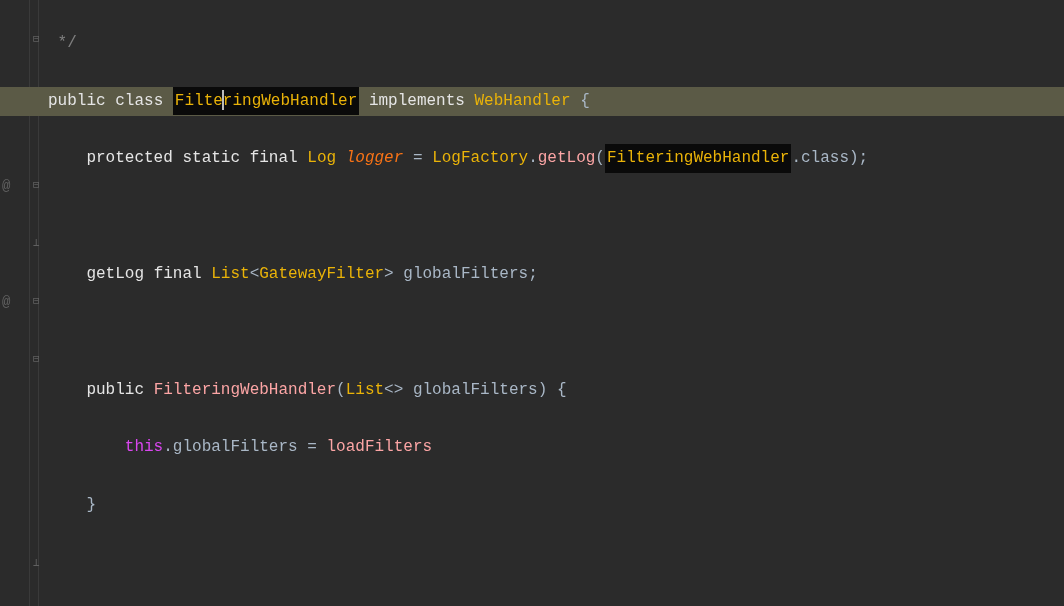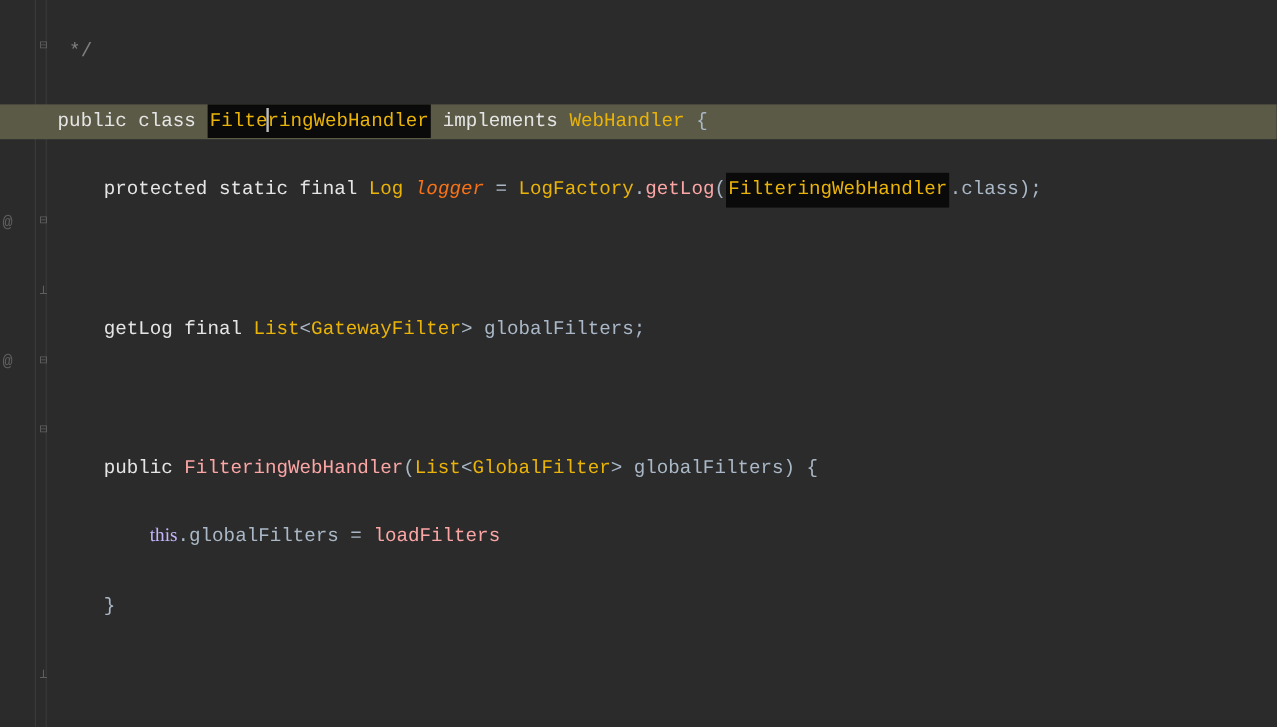--- a/index.html
+++ b/index.html
@@ -58,21 +58,21 @@
   }
   .line { height: 29px; display: flex; align-items: center; }
   .line.current {
     background: #5b5a46;
     position: relative;
     left: -48px;
     padding-left: 48px;
     width: calc(100% + 48px);
   }
   .kw { color: #e5e5e5; }
-  .kwthis { color: #c4b5fd; font-family: Liberation Serif, serif; }
+  .kwthis { color: #d946ef; }
   .cls { color: #eab308; }
   .method { color: #fca5a5; }
   .punct { color: #a9b7c6; }
   .comment { color: #808080; }
   .italic-var { color: #f97316; font-style: italic; }
   .soft-bg { background: #0a0a0a; padding: 0 2px; }
   .cursor {
     display: inline-block;
     width: 2px;
     height: 20px;
@@ -99,21 +99,21 @@
   <span class="fold-icon" style="top:554px">⊥</span>
 </div>
 
 <div class="code-area">
 <div class="line"><span class="comment"> */</span></div>
 <div class="line current"><span class="kw">public</span><span> </span><span class="kw">class</span><span> </span><span class="soft-bg"><span class="cls">Filte</span><span class="cursor"></span><span class="cls">ringWebHandler</span></span><span> </span><span class="kw">implements</span><span> </span><span class="cls">WebHandler</span><span class="punct"> {</span></div>
 <div class="line"><span>    </span><span class="kw">protected</span><span> </span><span class="kw">static</span><span> </span><span class="kw">final</span><span> </span><span class="cls">Log</span><span> </span><span class="italic-var">logger</span><span> = </span><span class="cls">LogFactory</span><span>.</span><span class="method">getLog</span><span>(</span><span class="soft-bg"><span class="cls">FilteringWebHandler</span></span><span>.class</span><span>);</span></div>
 <div class="line"></div>
 <div class="line"><span>    </span><span class="kw">getLog</span><span> </span><span class="kw">final</span><span> </span><span class="cls">List</span><span class="punct">&lt;</span><span class="cls">GatewayFilter</span><span class="punct">&gt;</span><span> globalFilters;</span></div>
 <div class="line"></div>
-<div class="line"><span>    </span><span class="kw">public</span><span> </span><span class="method">FilteringWebHandler</span><span>(</span><span class="cls">List</span><span class="punct">&lt;</span><span class="cls">GlobalFilter</span><span class="punct">&gt;</span><span> globalFilters</span><span>) {</span></div>
+<div class="line"><span>    </span><span class="kw">public</span><span> </span><span class="method">FilteringWebHandler</span><span>(</span><span class="cls">List</span><span class="punct">&lt;</span><span class="punct">&gt;</span><span> globalFilters</span><span>) {</span></div>
 <div class="line"><span>        </span><span class="kwthis">this</span><span>.</span><span>globalFilters</span><span> = </span><span class="method">loadFilters</span></div>
 <div class="line"><span>    </span><span>}</span></div>
 <div class="line"></div>
 
 
 
 
 
 
 

